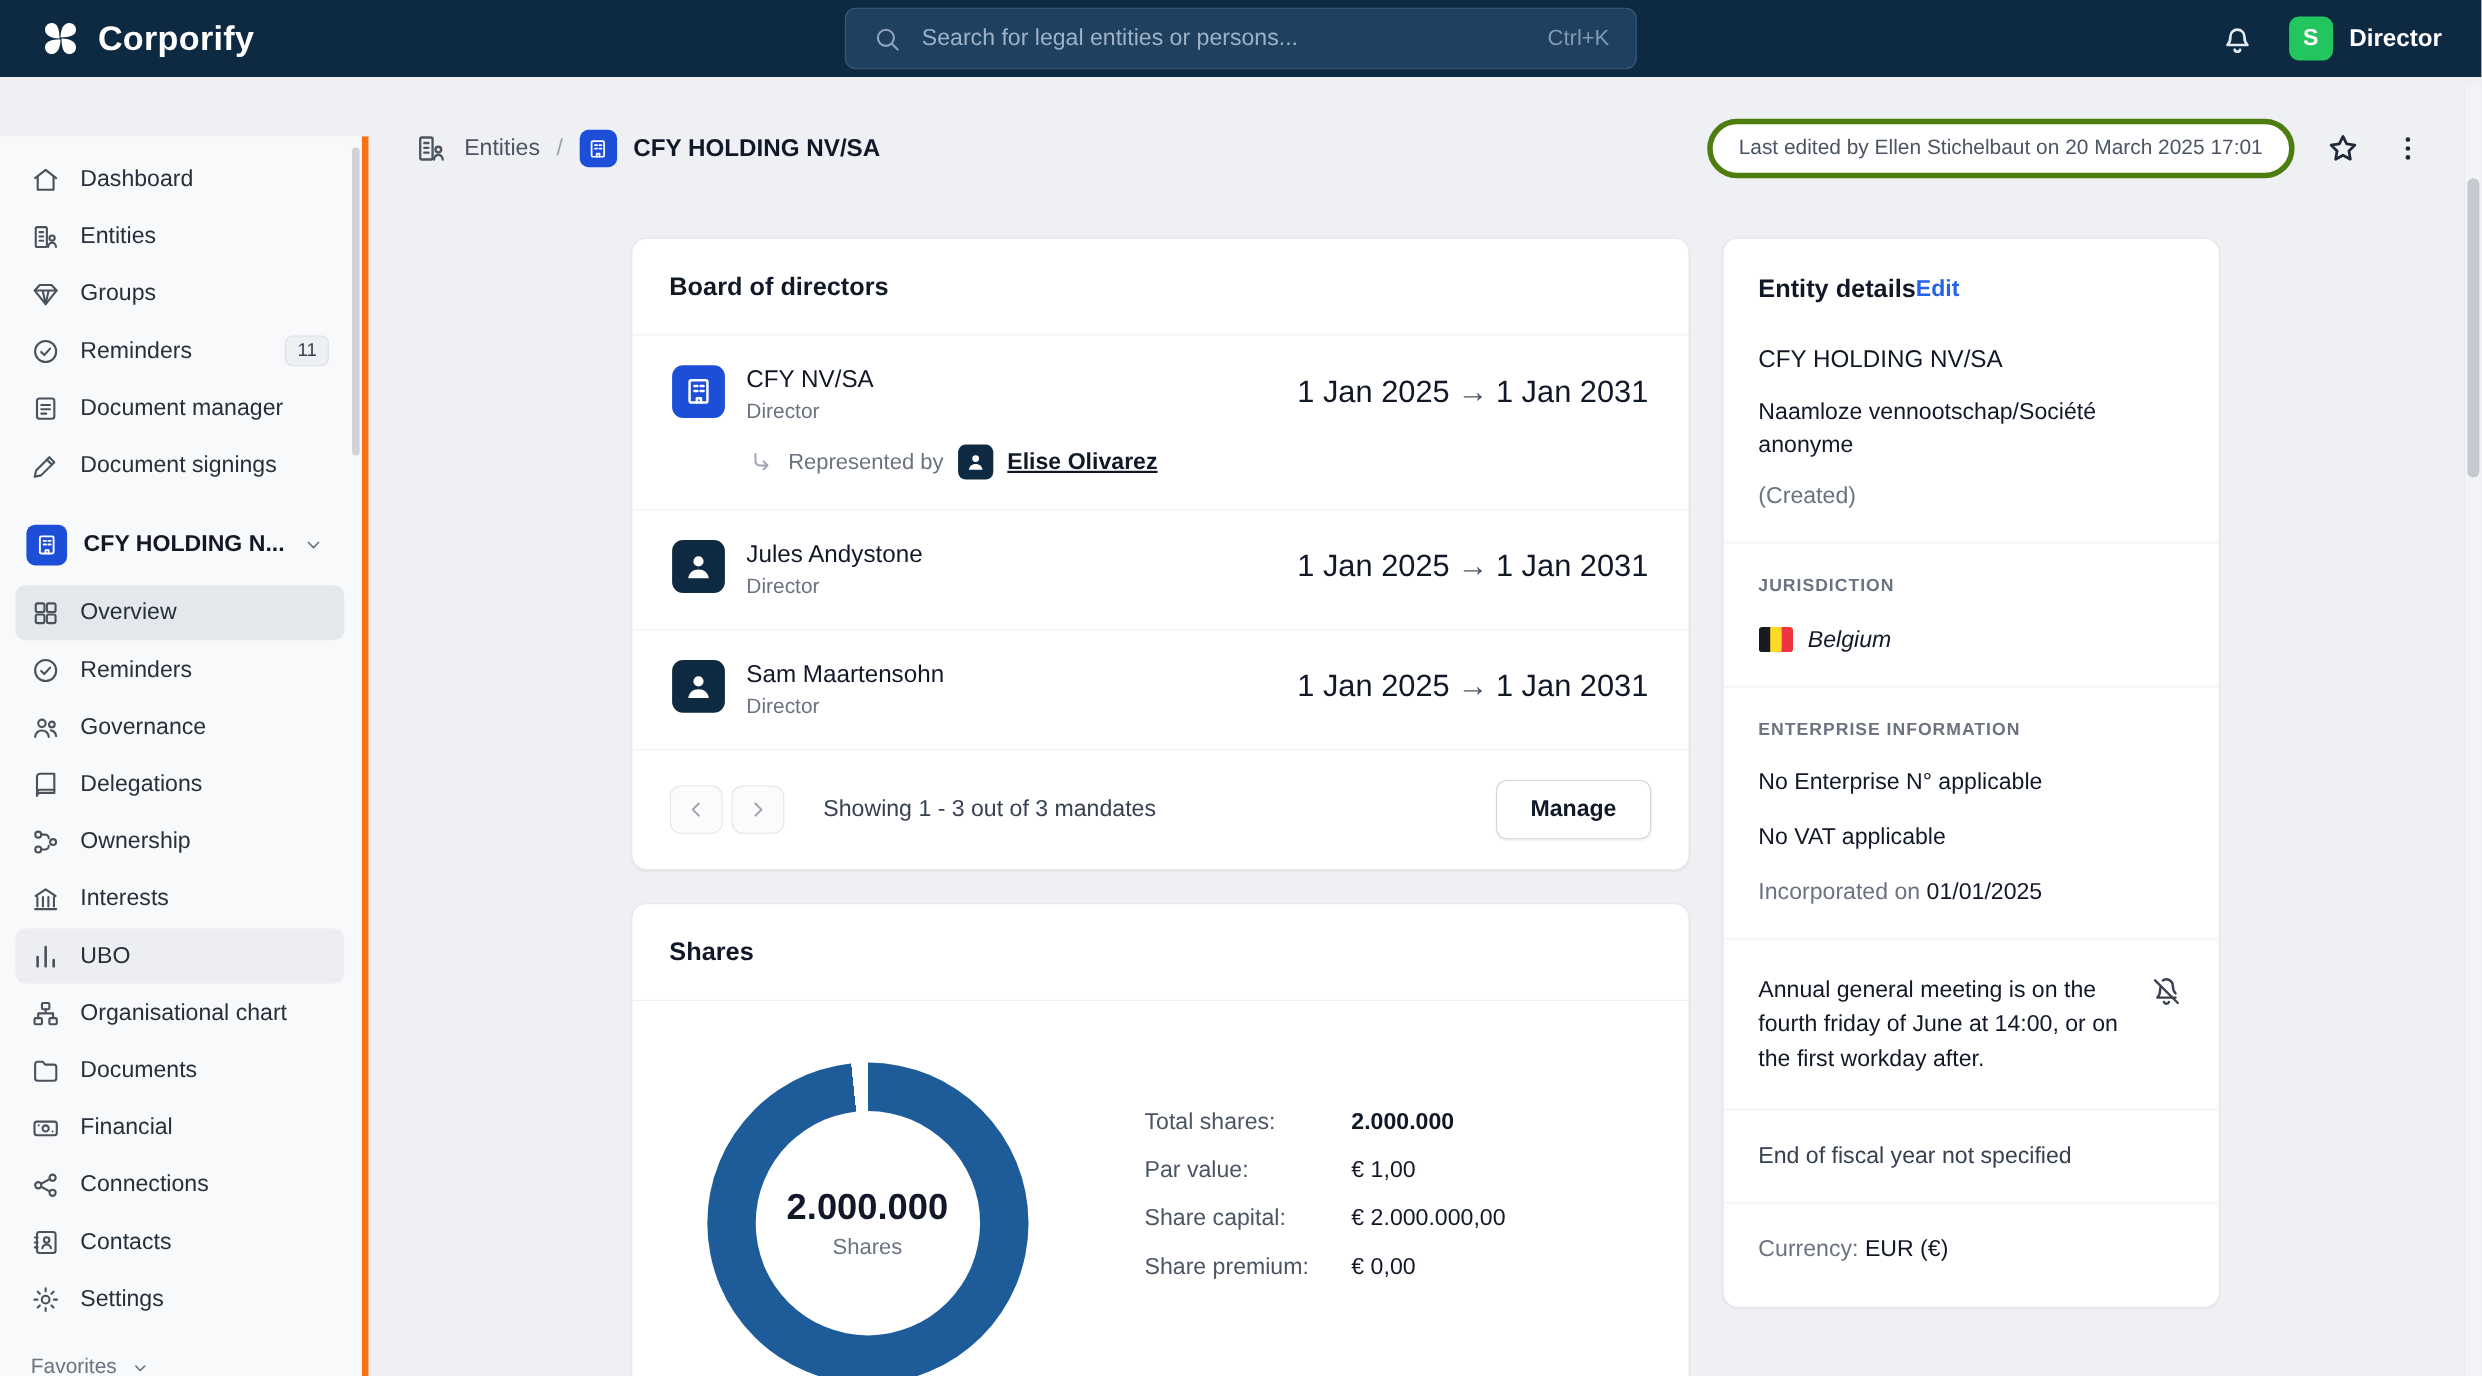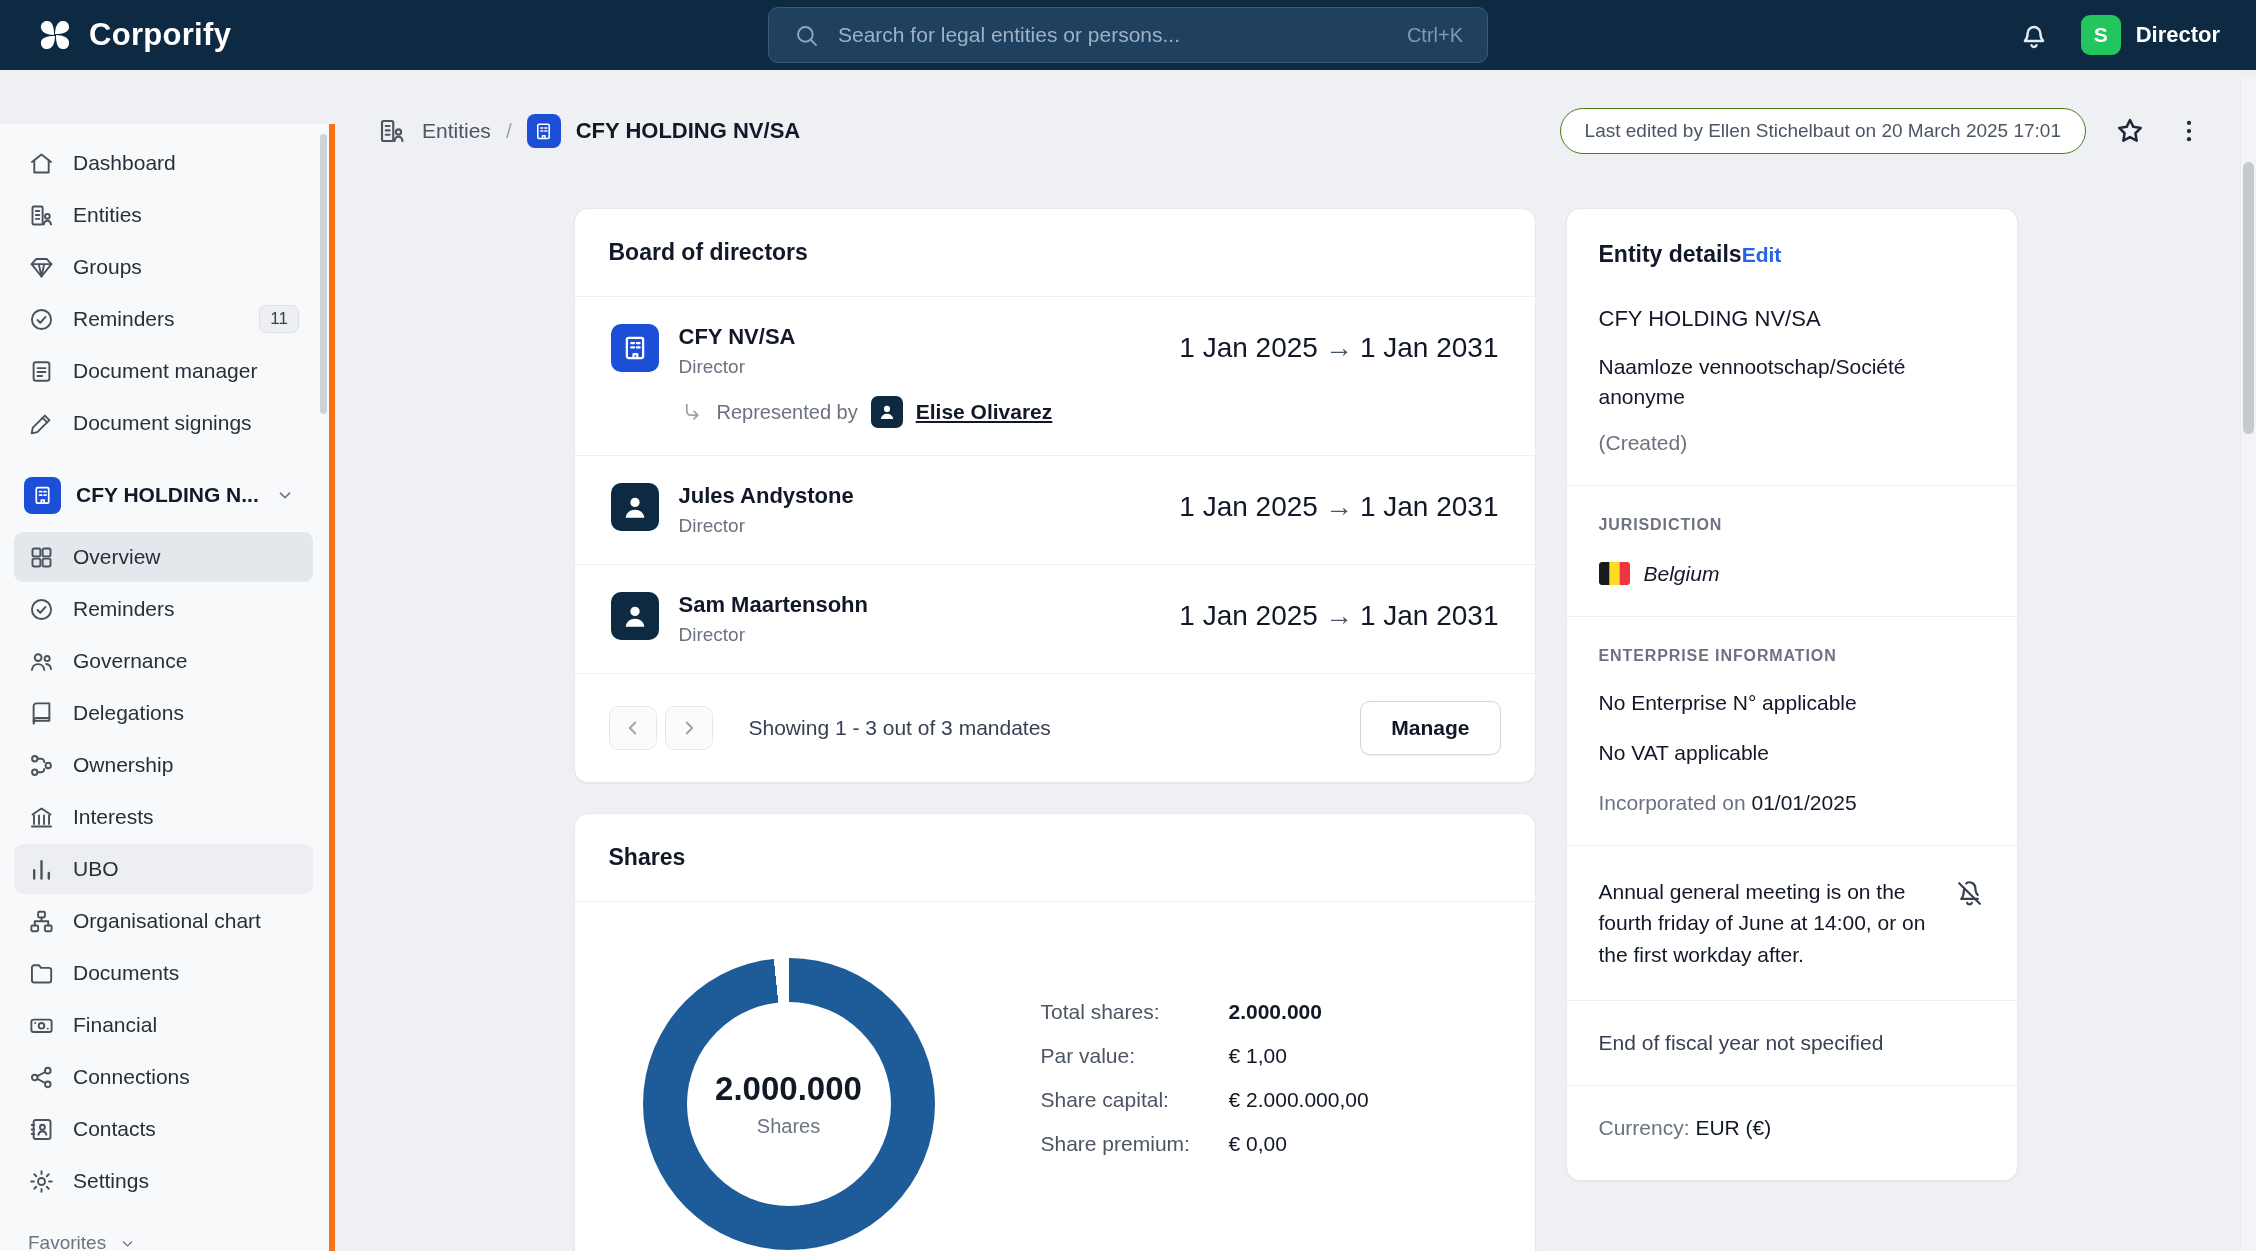--- a/index.html
+++ b/index.html
@@ -102,21 +102,21 @@
     padding:30px 52px 0 42px;
   }
   .crumbs { display:flex; align-items:center; gap:15px; }
   .crumb-icon { width:30px; height:30px; color:#4b5563; }
   .crumb-icon svg { width:100%; height:100%; }
   .crumb-root { font-size:21px; color:#4b5563; cursor:pointer; }
   .crumb-sep { font-size:21px; color:#9ca3af; }
   .crumb-current { font-size:22px; font-weight:700; color:#111827; }
   .topbar-right { display:flex; align-items:center; gap:28px; }
   .edit-pill {
-    border:1px solid #4d7c0f; background:#fff; border-radius:999px;
+    border:5px solid #4d7c0f; background:#fff; border-radius:999px;
     padding:11px 24px; font-size:19px; color:#4b5563; white-space:nowrap;
   }
   .star-icon { width:32px; height:32px; color:#1f2937; cursor:pointer; }
   .star-icon svg { width:100%; height:100%; }
   .kebab-icon { width:30px; height:30px; color:#1f2937; cursor:pointer; }
   .kebab-icon svg { width:100%; height:100%; }
 
   .content { display:flex; justify-content:center; gap:30px; margin-top:54px; }
   .col-left { width:962px; }
   .col-right { width:452px; }
@@ -134,21 +134,21 @@
     border-bottom:1px solid #edeff1;
   }
   .avatar {
     width:48px; height:48px; border-radius:10px; flex:none;
     display:flex; align-items:center; justify-content:center; color:#fff;
   }
   .avatar svg { width:30px; height:30px; }
   .avatar.entity { background:#1d4ed8; }
   .avatar.person { background:#0d2a42; }
   .row-main { margin-left:20px; flex:1; }
-  .row-name { font-size:22px; font-weight:700; }
+  .row-name { font-size:22px; font-weight:400; }
   .row-role { font-size:19px; color:#6b7280; margin-top:6px; }
   .row-dates {
     font-size:28px; color:#111827; white-space:nowrap;
     display:flex; gap:7px; align-items:center; margin-top:8px;
   }
   .date-arrow { color:#475569; }
   .rep-row { display:flex; align-items:center; gap:13px; margin-top:18px; }
   .elbow-icon { width:25px; height:25px; color:#9ca3af; flex:none; }
   .elbow-icon svg { width:100%; height:100%; }
   .rep-label { font-size:20px; color:#6b7280; }

